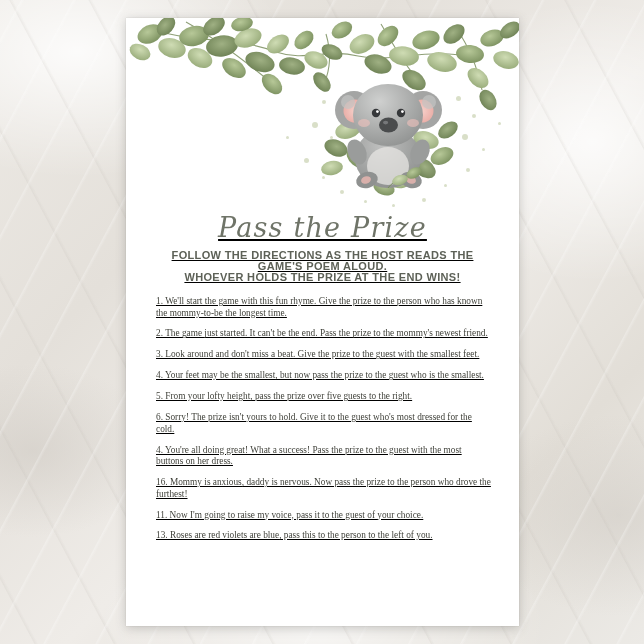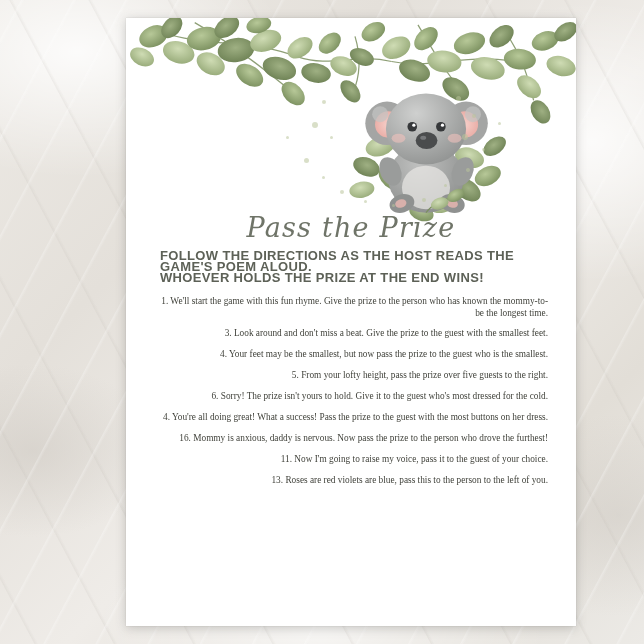--- a/index.html
+++ b/index.html
@@ -34,25 +34,26 @@
       repeating-linear-gradient(118deg, rgba(255,255,255,0) 0px, rgba(255,255,255,0) 18px, rgba(255,255,255,0.35) 19px, rgba(255,255,255,0) 22px, rgba(255,255,255,0) 46px),
       repeating-linear-gradient(62deg, rgba(190,185,178,0) 0px, rgba(190,185,178,0) 30px, rgba(190,185,178,0.22) 31px, rgba(190,185,178,0) 34px, rgba(190,185,178,0) 70px);
     opacity: 0.75;
   }
 
   
   #card {
     position: absolute;
     left: 126px;
     top: 18px;
-    width: 450px;
+    width: 393px;
     height: 608px;
     background: #ffffff;
     box-shadow: 0 2px 10px rgba(80,78,74,0.28), 0 0 1px rgba(0,0,0,0.2);
     overflow: hidden;
+    text-decoration: underline;
   }
 
   
   #art {
     position: relative;
     width: 100%;
     height: 200px;
   }
   .leafwrap { position: absolute; inset: 0; }
   .dot {
@@ -66,41 +67,42 @@
   #title {
     text-align: center;
     font-family: "DejaVu Serif", serif;
     font-style: italic;
     font-size: 27px;
     letter-spacing: 1.2px;
     color: #6f7468;
     margin-top: -6px;
   }
   #subtitle {
+    text-align: center;
     font-family: "Liberation Sans", sans-serif;
-    font-size: 13px;
+    font-size: 11px;
     font-weight: bold;
     letter-spacing: 0.35px;
     line-height: 11px;
     color: #5d6157;
     margin: 7px 34px 0 34px;
     text-transform: uppercase;
   }
 
   
   #lines {
     margin: 13px 28px 0 30px;
   }
   .rhyme {
     font-family: "Liberation Serif", serif;
     font-size: 9.3px;
     line-height: 11.6px;
     color: #3f4039;
     margin-bottom: 8.5px;
-    text-align: right;
+    text-align: left;
   }
 </style>
 </head>
 <body>
 
 <div id="backdrop"></div>
 
 <div id="card">
 
   <div id="art">
@@ -260,20 +262,21 @@
 
   <div id="title">Pass the Prize</div>
 
   <div id="subtitle">
     <div>FOLLOW THE DIRECTIONS AS THE HOST READS THE GAME'S POEM ALOUD.</div>
     <div>WHOEVER HOLDS THE PRIZE AT THE END WINS!</div>
   </div>
 
   <div id="lines">
     <p class="rhyme">1. We'll start the game with this fun rhyme.  Give the prize to the person who has known the mommy-to-be the longest time.</p>
+    <p class="rhyme">2. The game just started.  It can't be the end.  Pass the prize to the mommy's newest friend.</p>
     <p class="rhyme">3. Look around and don't miss a beat.  Give the prize to the guest with the smallest feet.</p>
     <p class="rhyme">4. Your feet may be the smallest, but now pass the prize to the guest who is the smallest.</p>
     <p class="rhyme">5. From your lofty height, pass the prize over five guests to the right.</p>
     <p class="rhyme">6. Sorry! The prize isn't yours to hold.  Give it to the guest who's most dressed for the cold.</p>
     <p class="rhyme">4. You're all doing great! What a success!  Pass the prize to the guest with the most buttons on her dress.</p>
     <p class="rhyme">16. Mommy is anxious, daddy is nervous.  Now pass the prize to the person who drove the furthest!</p>
     <p class="rhyme">11. Now I'm going to raise my voice, pass it to the guest of your choice.</p>
     <p class="rhyme">13. Roses are red violets are blue, pass this to the person to the left of you.</p>
 
   </div>

